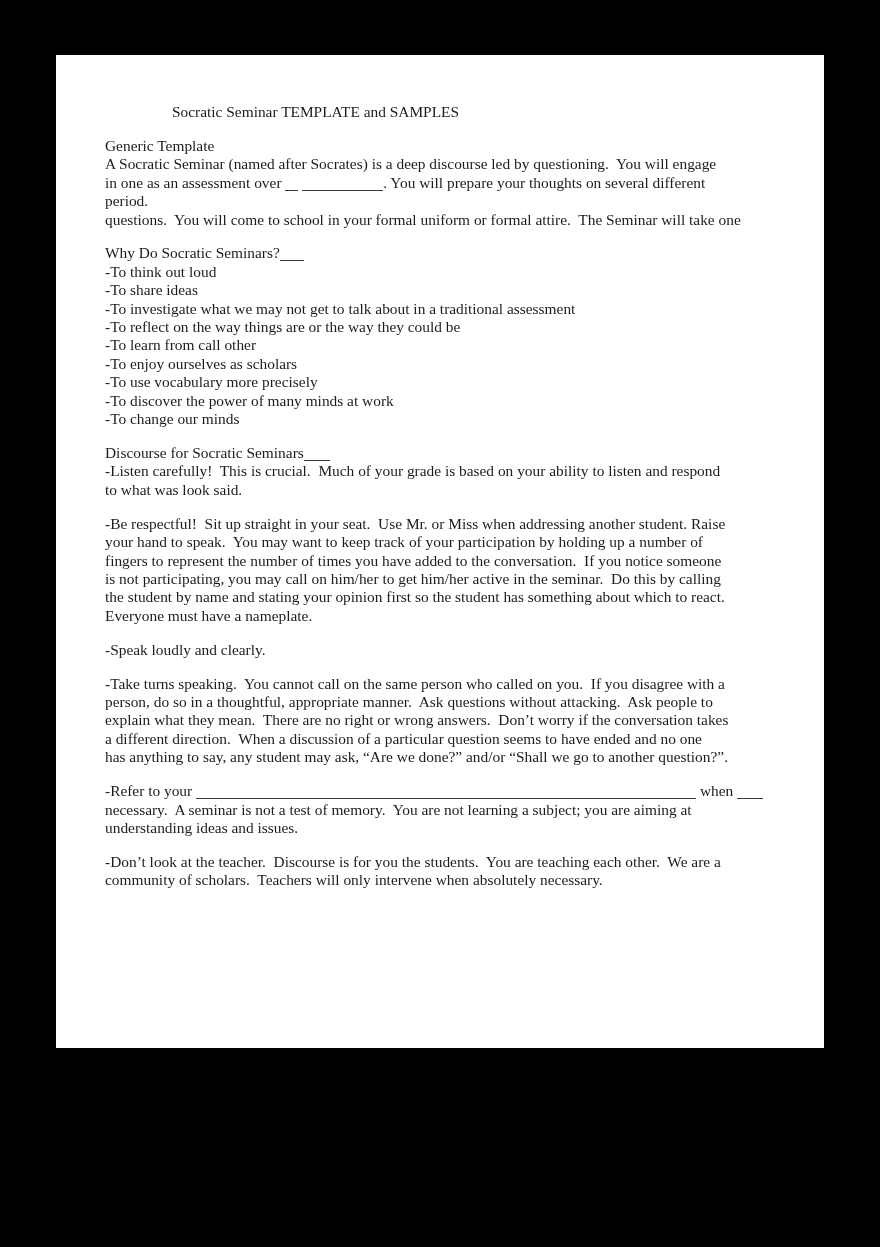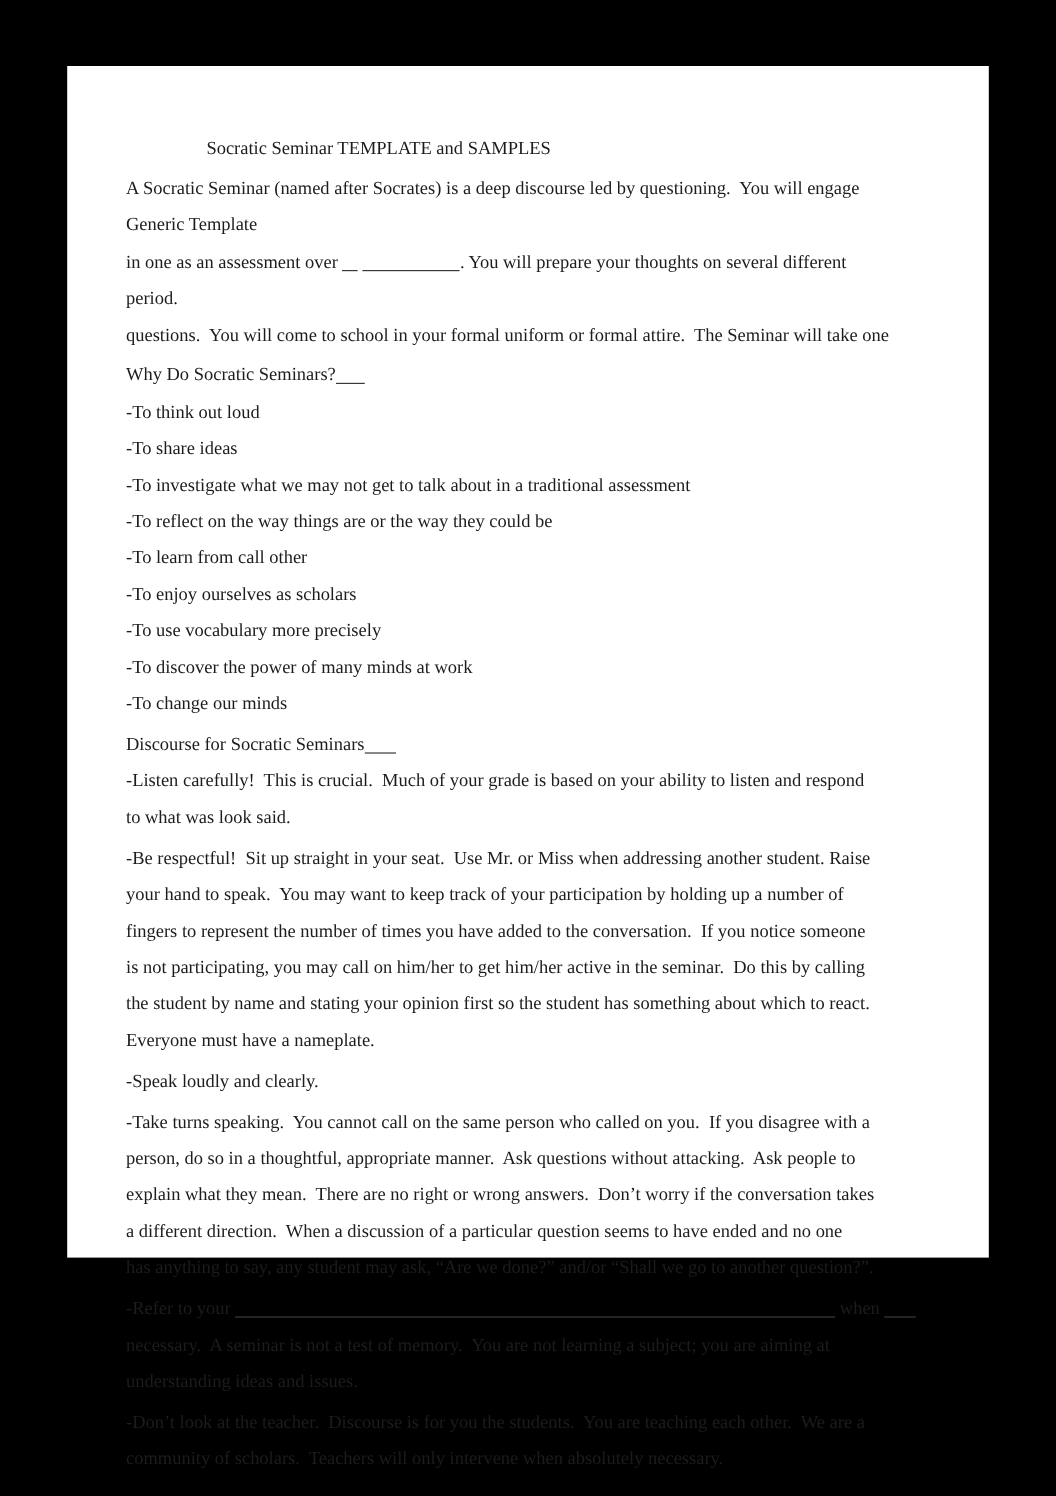--- a/index.html
+++ b/index.html
@@ -23,43 +23,43 @@
     position: absolute;
     left: 49px;
     top: 48px;
     width: 660px;
     font-size: 15.4px;
     line-height: 18.4px;
     color: #1c1c1c;
   }
   .para { margin: 0 0 15.5px 0; }
   .title-para { padding-left: 67px; }
-  .line { white-space: pre; margin-top: 12px; }
+  .line { white-space: pre; }
   .u {
     text-underline-offset: 2px;
     text-decoration-thickness: 1px;
     text-decoration-color: #2a2a2a;
   }
   .blank {
     display: inline-block;
     height: 1px;
     border-bottom: 1.5px solid #3a3a3a;
     vertical-align: -3px;
   }
 </style>
 </head>
 <body>
 
 <div class="page">
   <div class="content">
     <div class="para title-para line">Socratic Seminar TEMPLATE and SAMPLES</div>
 
   <div class="para">
+        <div class="line">Generic Template</div>
         <div class="line">A Socratic Seminar (named after Socrates) is a deep discourse led by questioning.  You will engage</div>
-        <div class="line">Generic Template</div>
         <div class="line"><span>in one as an assessment over </span><span class="blank" style="width: 13px;"></span><span> </span><span class="blank" style="width: 81px;"></span><span class="u">. You w</span><span>ill prepare your thoughts on several different</span></div>
         <div class="line">period.</div>
         <div class="line">questions.  You will come to school in your formal uniform or formal attire.  The Seminar will take one</div>
       </div>
       <div class="para">
         <div class="line"><span class="u">Why Do Socratic Seminars?</span><span class="blank" style="width: 24px;"></span></div>
         <div class="line">-To think out loud</div>
         <div class="line">-To share ideas</div>
         <div class="line">-To investigate what we may not get to talk about in a traditional assessment</div>
         <div class="line">-To reflect on the way things are or the way they could be</div>

